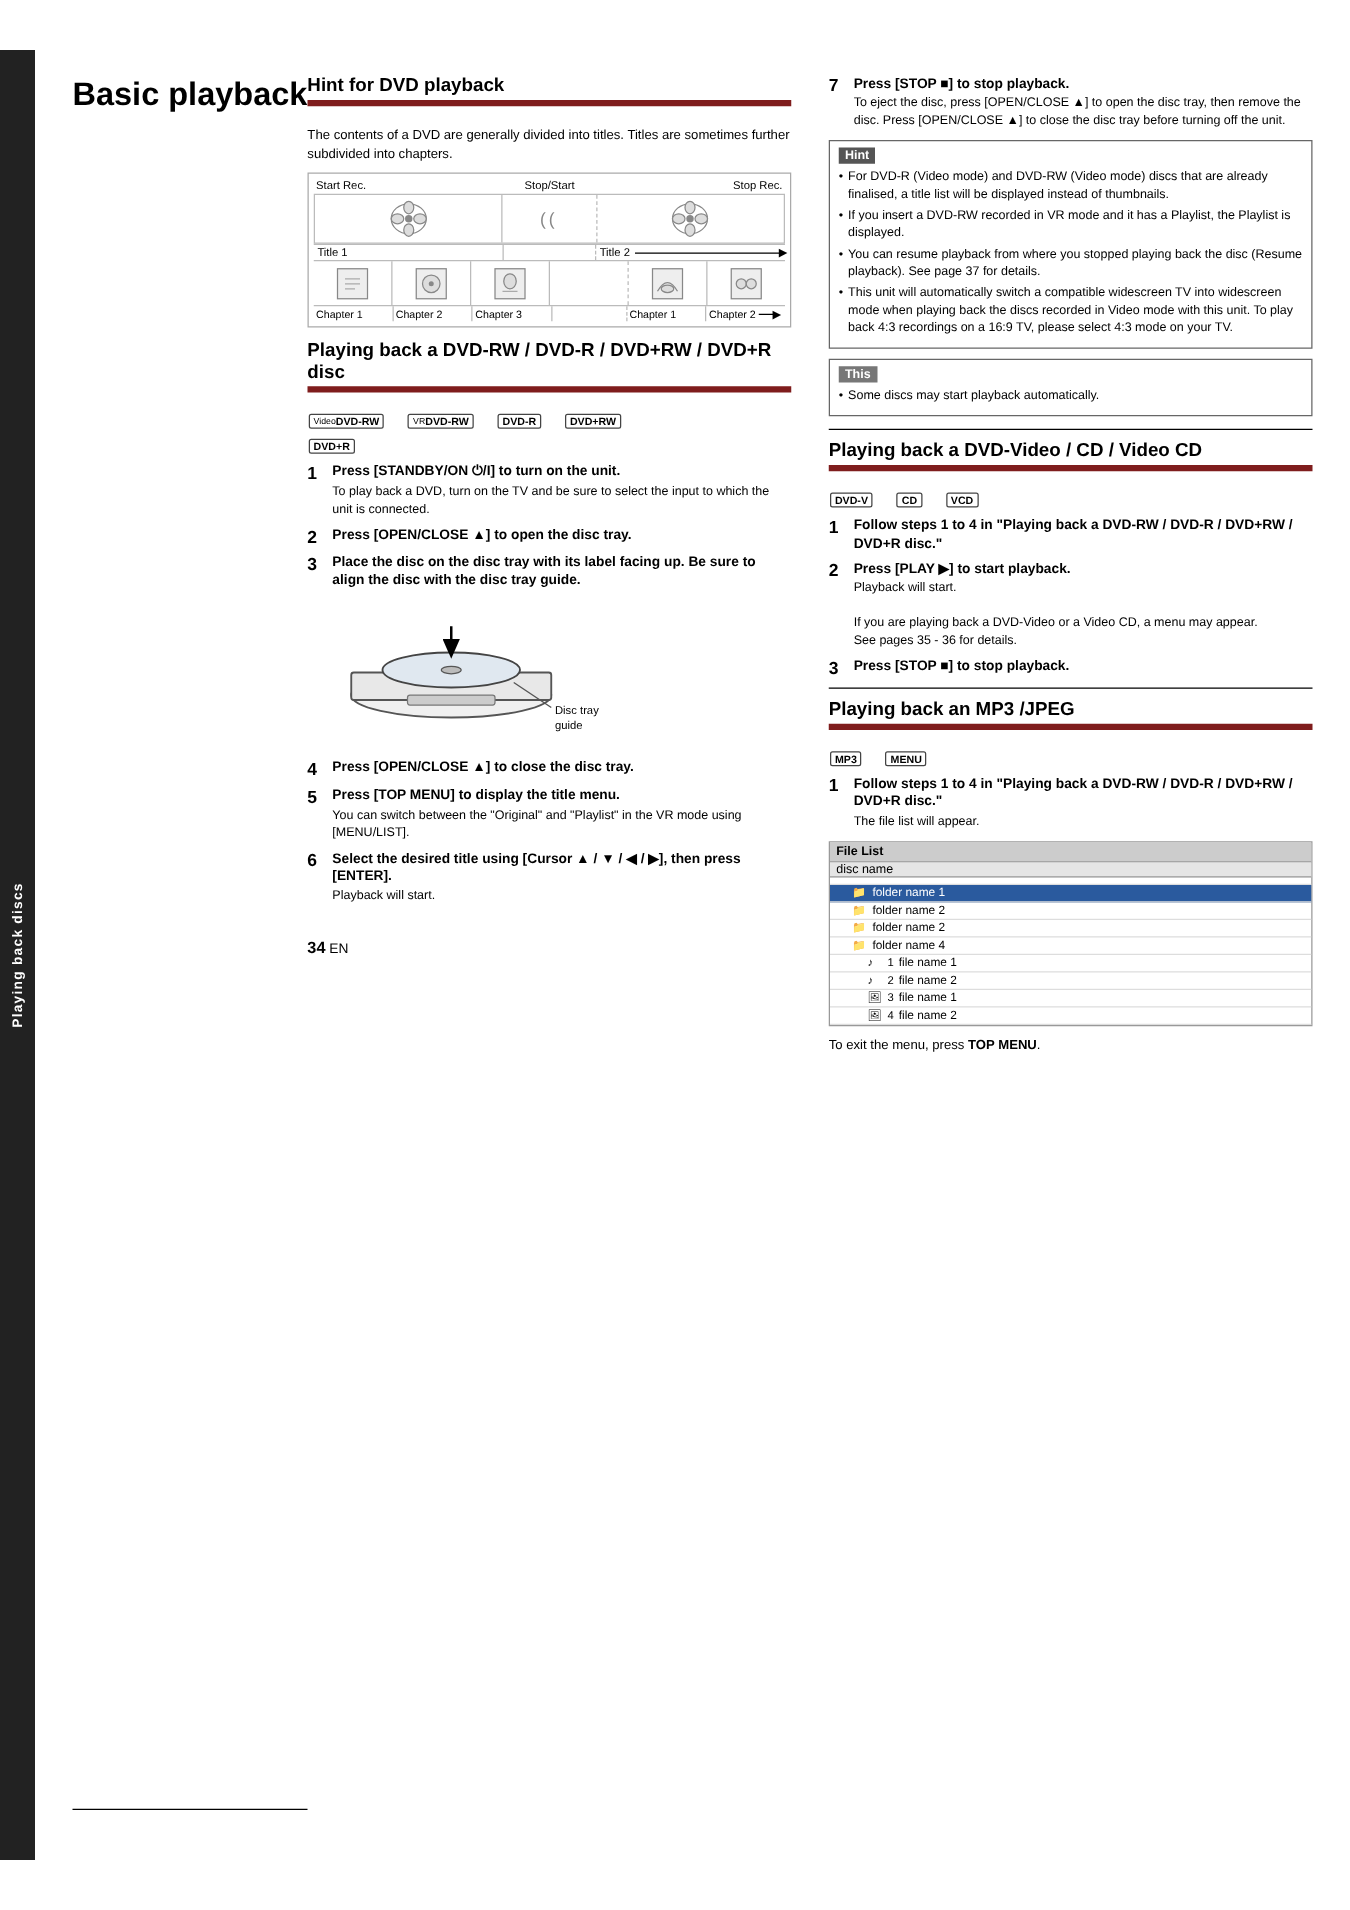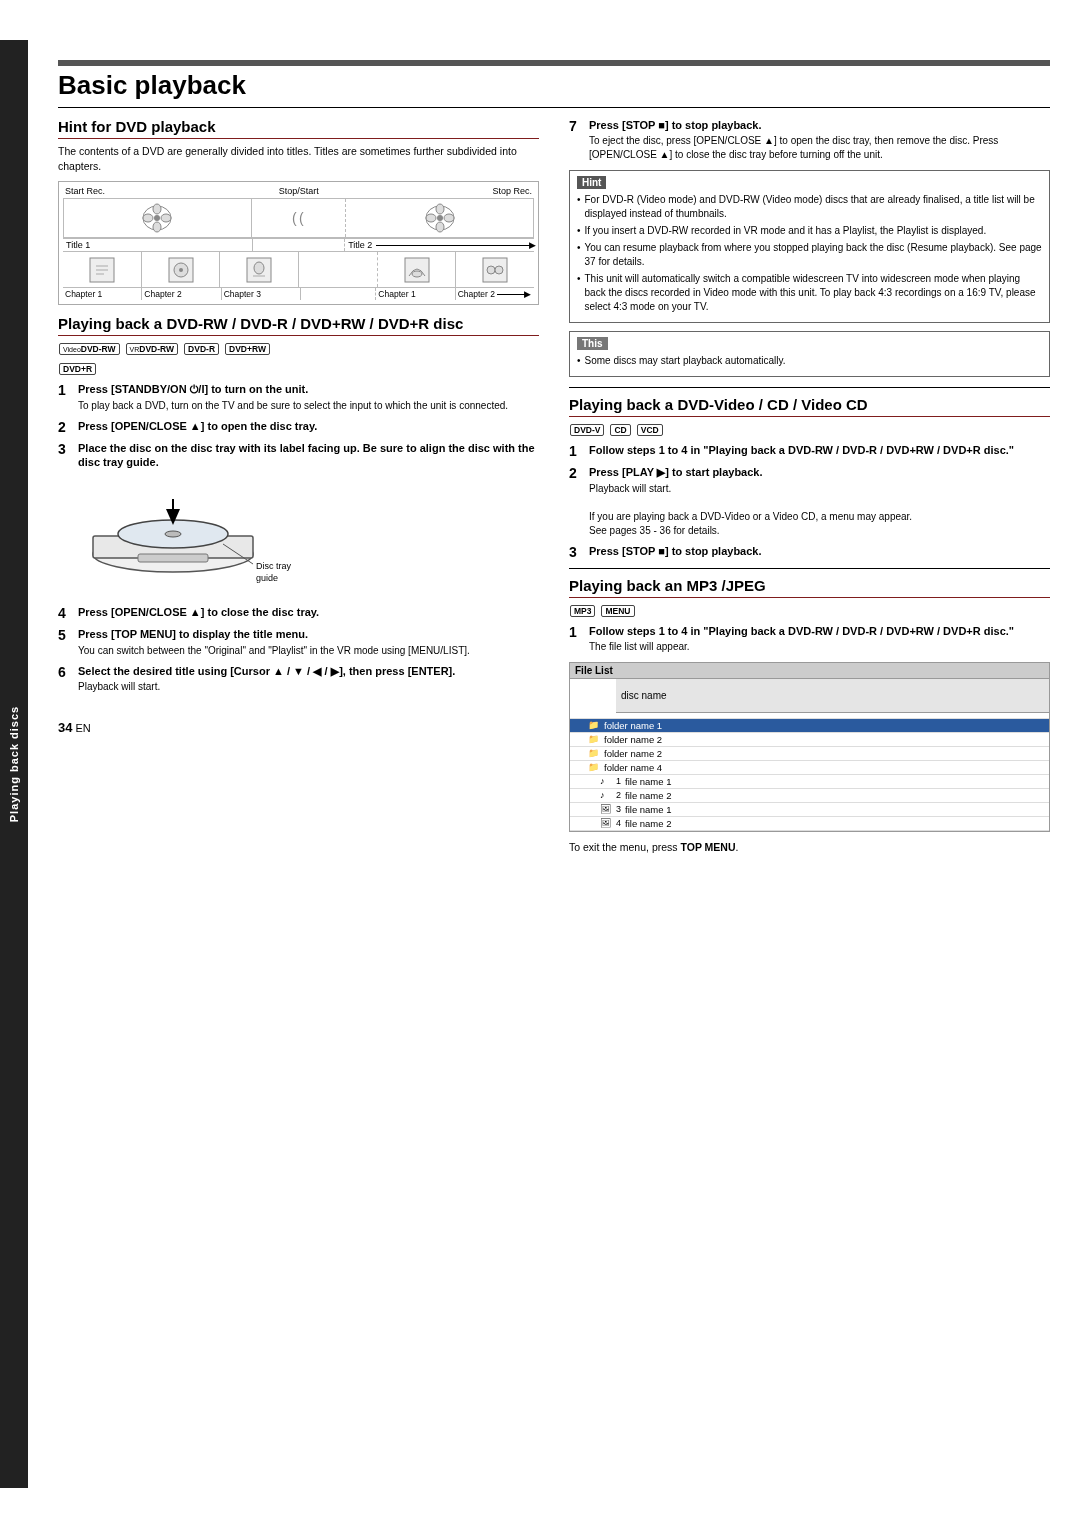--- a/index.html
+++ b/index.html
@@ -31,21 +31,21 @@
       color: #fff;
       font-size: 11px;
       font-weight: bold;
       white-space: nowrap;
       transform: rotate(-90deg);
       letter-spacing: 1px;
     }
     .content {
       flex: 1;
       display: flex;
-      flex-direction: column;
+      flex-direction: row;
       padding: 20px 30px 30px 30px;
     }
     .two-col {
       display: flex;
       gap: 30px;
       flex: 1;
     }
     .left-col {
       flex: 1;
     }
@@ -61,40 +61,40 @@
     .main-title {
       font-size: 26px;
       font-weight: bold;
       margin-bottom: 10px;
       border-bottom: 1px solid #000;
       padding-bottom: 6px;
     }
     .section-heading {
       font-size: 15px;
       font-weight: bold;
-      margin-bottom: 5px;
-      border-bottom: 1px solid #7f1d1d;
+      margin-bottom: 16px;
+      border-bottom: 5px solid #7f1d1d;
       padding-bottom: 3px;
     }
     .body-text {
       font-size: 10.5px;
       line-height: 1.4;
       margin-bottom: 6px;
     }
     
     .dvd-diagram {
       border: 1px solid #aaa;
       margin: 8px 0;
       padding: 4px;
       font-size: 9.5px;
     }
     
     .format-badges {
       display: flex;
-      gap: 4px;
+      gap: 17px;
       margin: 6px 0;
       flex-wrap: wrap;
     }
     
     .step {
       display: flex;
       gap: 6px;
       margin-bottom: 6px;
     }
     .step-num {
@@ -162,24 +162,23 @@
     }
     .file-list-header {
       background: #ccc;
       padding: 2px 5px;
       font-weight: bold;
       border-bottom: 1px solid #999;
       font-size: 10px;
     }
     .file-list-subheader {
       background: #e5e5e5;
-      padding: 11px 5px;
+      padding: 0 5px;
       border-bottom: 1px solid #999;
       font-size: 10px;
-      margin-left: 46px;
     }
     .file-list-row {
       display: flex;
       align-items: center;
       padding: 1px 5px;
       border-bottom: 1px solid #ddd;
       font-size: 9.5px;
     }
     .file-list-row.selected {
       background: #2a5a9e;

